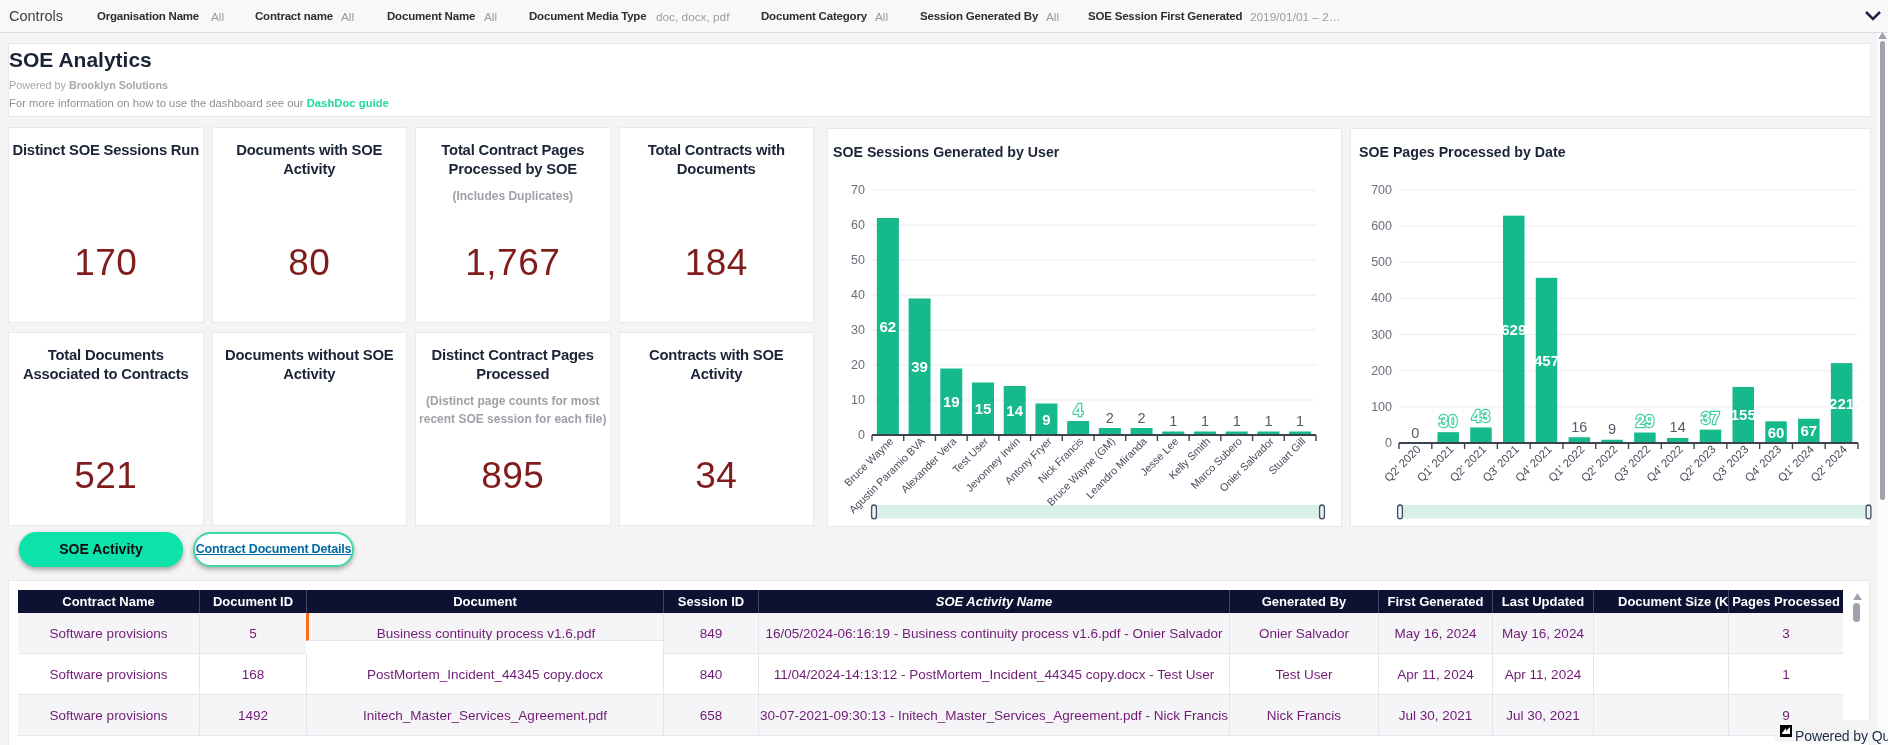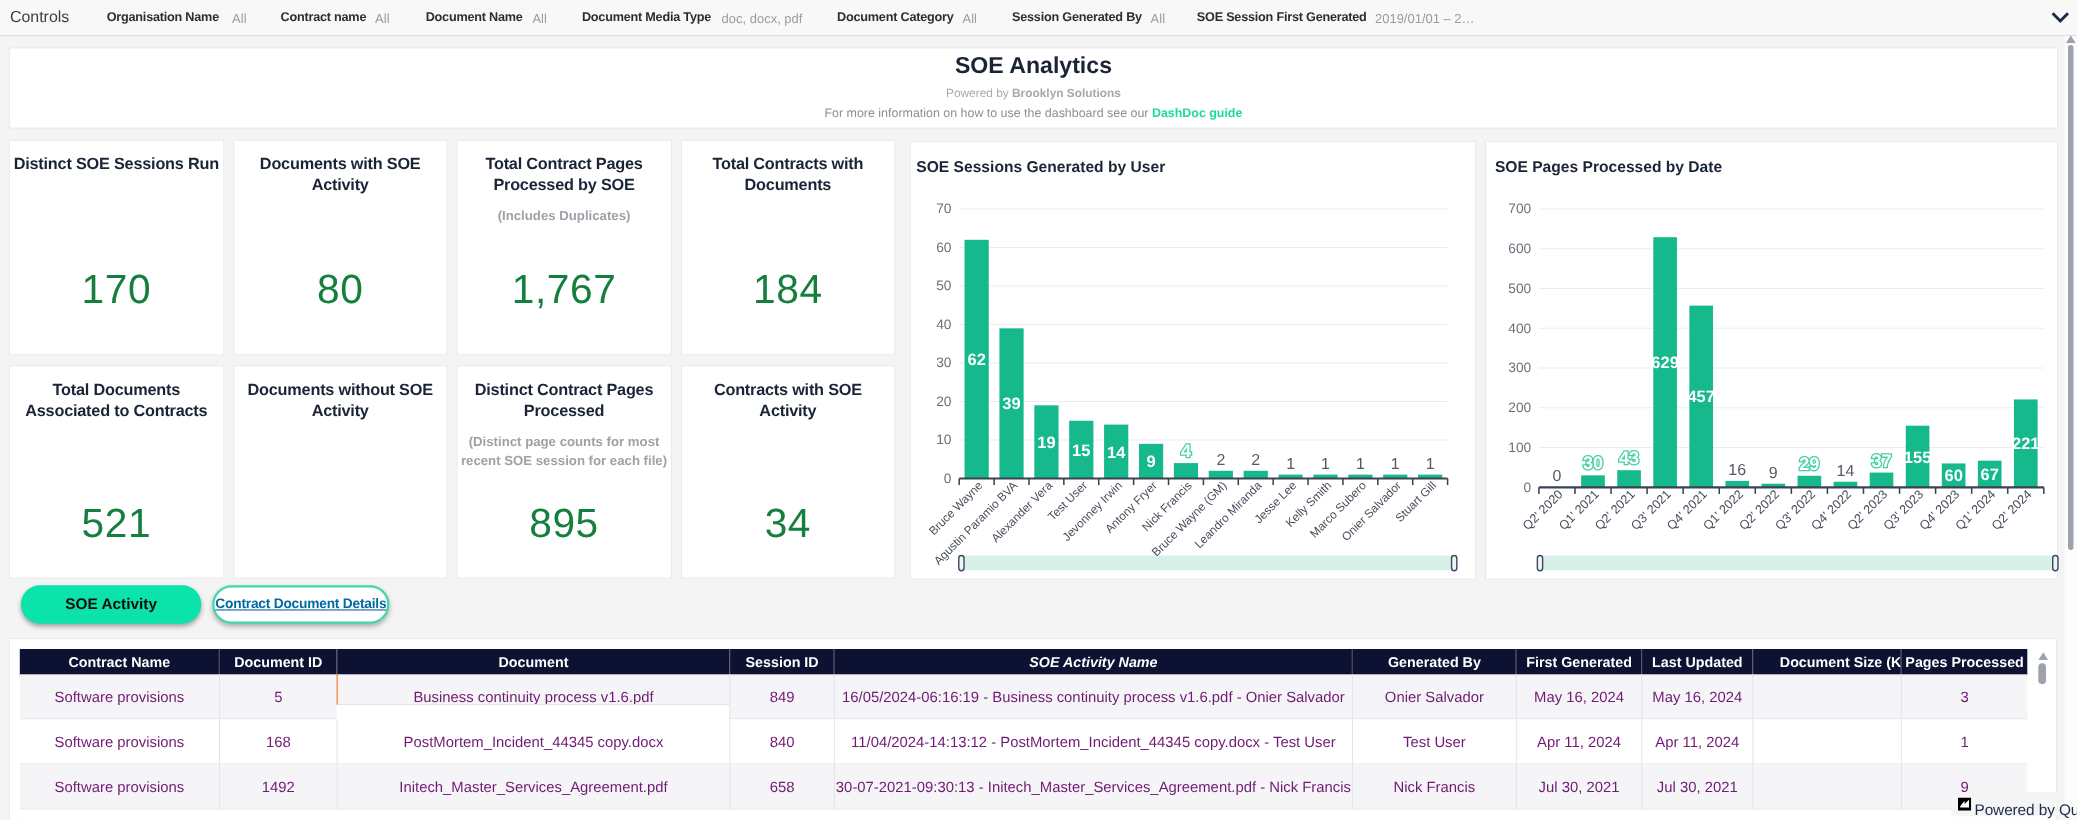--- a/index.html
+++ b/index.html
@@ -4,22 +4,22 @@
 * { margin:0; padding:0; box-sizing:border-box; }
 html,body { width:1888px; height:745px; overflow:hidden; font-family:'Liberation Sans',sans-serif; background:#f4f4f5; }
 #page { position:relative; width:1888px; height:745px; }
 #topbar { position:absolute; left:0; top:0; width:1888px; height:33px; background:#f8f8f9; border-bottom:1px solid #dcdcde; }
 .clab { position:absolute; top:10px; font-size:11.5px; font-weight:bold; letter-spacing:-0.2px; color:#2d2d33; white-space:nowrap; }
 .cval { position:absolute; top:10px; font-size:11.8px; color:#9b9ba1; white-space:nowrap; }
 .panel { position:absolute; background:#fff; border:1px solid #e9e9ed; }
 .card { position:absolute; background:#fff; border:1px solid #e9e9ed; text-align:center; }
 .kt { margin-top:12.5px; white-space:nowrap; font-size:14.8px; letter-spacing:-0.2px; font-weight:bold; color:#1b2436; line-height:19.5px; }
 .kc { margin-top:7px; white-space:nowrap; font-size:12px; font-weight:bold; color:#a0a0a8; line-height:18px; }
-.kn { position:absolute; width:100%; text-align:center; font-size:37px; font-weight:300; color:#15803d; letter-spacing:0.5px; }
-#hdr { position:absolute; left:8px; top:42.5px; width:1863px; height:74px; background:#fff; border:1px solid #e9e9ed; text-align:center; }
+.kn { position:absolute; width:100%; text-align:center; font-size:37px; font-weight:300; color:#7f1d1d; letter-spacing:0.5px; }
+#hdr { position:absolute; left:8px; top:42.5px; width:1863px; height:74px; background:#fff; border:1px solid #e9e9ed; }
 #hdr .t1 { margin-top:4.5px; font-size:21px; font-weight:bold; color:#1b2336; }
 #hdr .t2 { margin-top:6.5px; font-size:10.8px; color:#a7a7ad; }
 #hdr .t3 { margin-top:6px; font-size:11.3px; color:#8e8e95; }
 #hdr .t3 b { color:#1fd9a3; }
 .btn1 { position:absolute; left:19px; top:531.5px; width:164px; height:35px; background:#0ce3ab; border-radius:17.5px; text-align:center; line-height:35px; font-size:14px; font-weight:bold; color:#0c0c0c; box-shadow:0 2.5px 5px rgba(0,0,0,0.35); }
 .btn2 { position:absolute; left:193px; top:531.5px; width:161px; height:35px; background:#fff; border:2px solid #3fd7ab; border-radius:17.5px; text-align:center; line-height:31px; font-size:12.5px; letter-spacing:-0.2px; white-space:nowrap; font-weight:bold; color:#0369a1; text-decoration:underline; box-shadow:0 2.5px 5px rgba(0,0,0,0.3); }
 .th { position:absolute; top:589.5px; height:24px; background:#0d1132; color:#fff; font-size:13px; font-weight:bold; text-align:center; line-height:24px; white-space:nowrap; overflow:hidden; }
 .td { position:absolute; font-size:13.5px; color:#701a75; text-align:center; line-height:41px; white-space:nowrap; overflow:hidden; border-bottom:1px solid #e3e5ea; }
 .sb { position:absolute; border-radius:4px; background:#9da2ac; }
 </style></head>
@@ -252,21 +252,21 @@
     <div class="th" style="left:306px;width:357px;border-left:1px solid rgba(255,255,255,0.22);">Document</div>
     <div class="th" style="left:663px;width:95px;border-left:1px solid rgba(255,255,255,0.22);">Session ID</div>
     <div class="th" style="left:758px;width:471px;border-left:1px solid rgba(255,255,255,0.22);font-style:italic;">SOE Activity Name</div>
     <div class="th" style="left:1229px;width:149px;border-left:1px solid rgba(255,255,255,0.22);">Generated By</div>
     <div class="th" style="left:1378px;width:114px;border-left:1px solid rgba(255,255,255,0.22);">First Generated</div>
     <div class="th" style="left:1492px;width:101px;border-left:1px solid rgba(255,255,255,0.22);">Last Updated</div>
     <div class="th" style="left:1593px;width:135px;border-left:1px solid rgba(255,255,255,0.22);padding-left:24px;">Document Size (KB)</div>
     <div class="th" style="left:1728px;width:115px;border-left:1px solid rgba(255,255,255,0.22);">Pages Processed</div>
     <div class="td" style="left:18px;top:613px;width:181px;height:41px;background:#f5f5f7;">Software provisions</div>
     <div class="td" style="left:199px;top:613px;width:107px;height:41px;background:#f5f5f7;border-left:1px solid #e3e5ea;">5</div>
-    <div class="td" style="left:306px;top:613px;width:357px;height:28px;background:#f5f5f7;border-left:1px solid #f97316;">Business continuity process v1.6.pdf</div>
+    <div class="td" style="left:306px;top:613px;width:357px;height:28px;background:#f5f5f7;border-left:3px solid #f97316;">Business continuity process v1.6.pdf</div>
     <div class="td" style="left:663px;top:613px;width:95px;height:41px;background:#f5f5f7;border-left:1px solid #e3e5ea;">849</div>
     <div class="td" style="left:758px;top:613px;width:471px;height:41px;background:#f5f5f7;border-left:1px solid #e3e5ea;">16/05/2024-06:16:19 - Business continuity process v1.6.pdf - Onier Salvador</div>
     <div class="td" style="left:1229px;top:613px;width:149px;height:41px;background:#f5f5f7;border-left:1px solid #e3e5ea;">Onier Salvador</div>
     <div class="td" style="left:1378px;top:613px;width:114px;height:41px;background:#f5f5f7;border-left:1px solid #e3e5ea;">May 16, 2024</div>
     <div class="td" style="left:1492px;top:613px;width:101px;height:41px;background:#f5f5f7;border-left:1px solid #e3e5ea;">May 16, 2024</div>
     <div class="td" style="left:1593px;top:613px;width:135px;height:41px;background:#f5f5f7;border-left:1px solid #e3e5ea;"></div>
     <div class="td" style="left:1728px;top:613px;width:115px;height:41px;background:#f5f5f7;border-left:1px solid #e3e5ea;">3</div>
     <div class="td" style="left:18px;top:654px;width:181px;height:41px;background:#ffffff;">Software provisions</div>
     <div class="td" style="left:199px;top:654px;width:107px;height:41px;background:#ffffff;border-left:1px solid #e3e5ea;">168</div>
     <div class="td" style="left:306px;top:654px;width:357px;height:41px;background:#ffffff;border-left:1px solid #e3e5ea;">PostMortem_Incident_44345 copy.docx</div>

